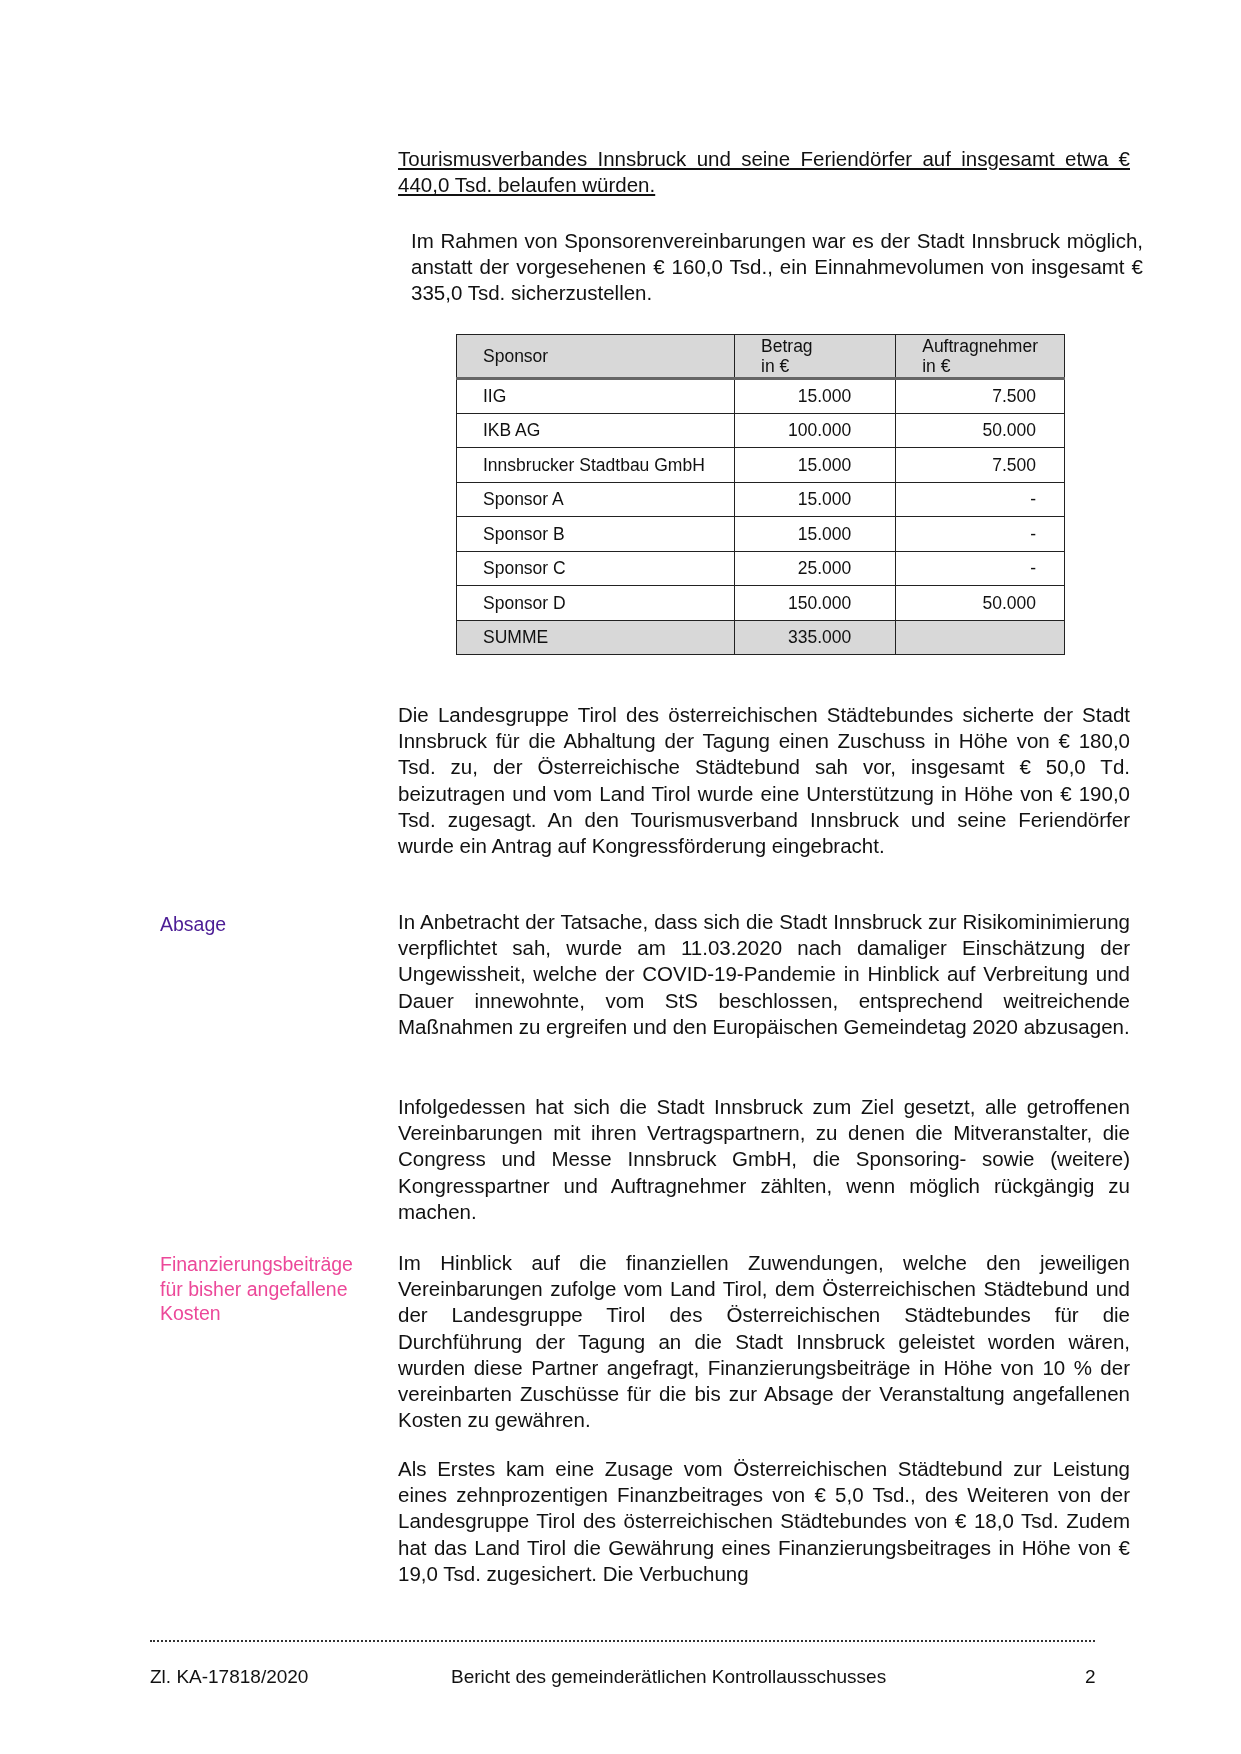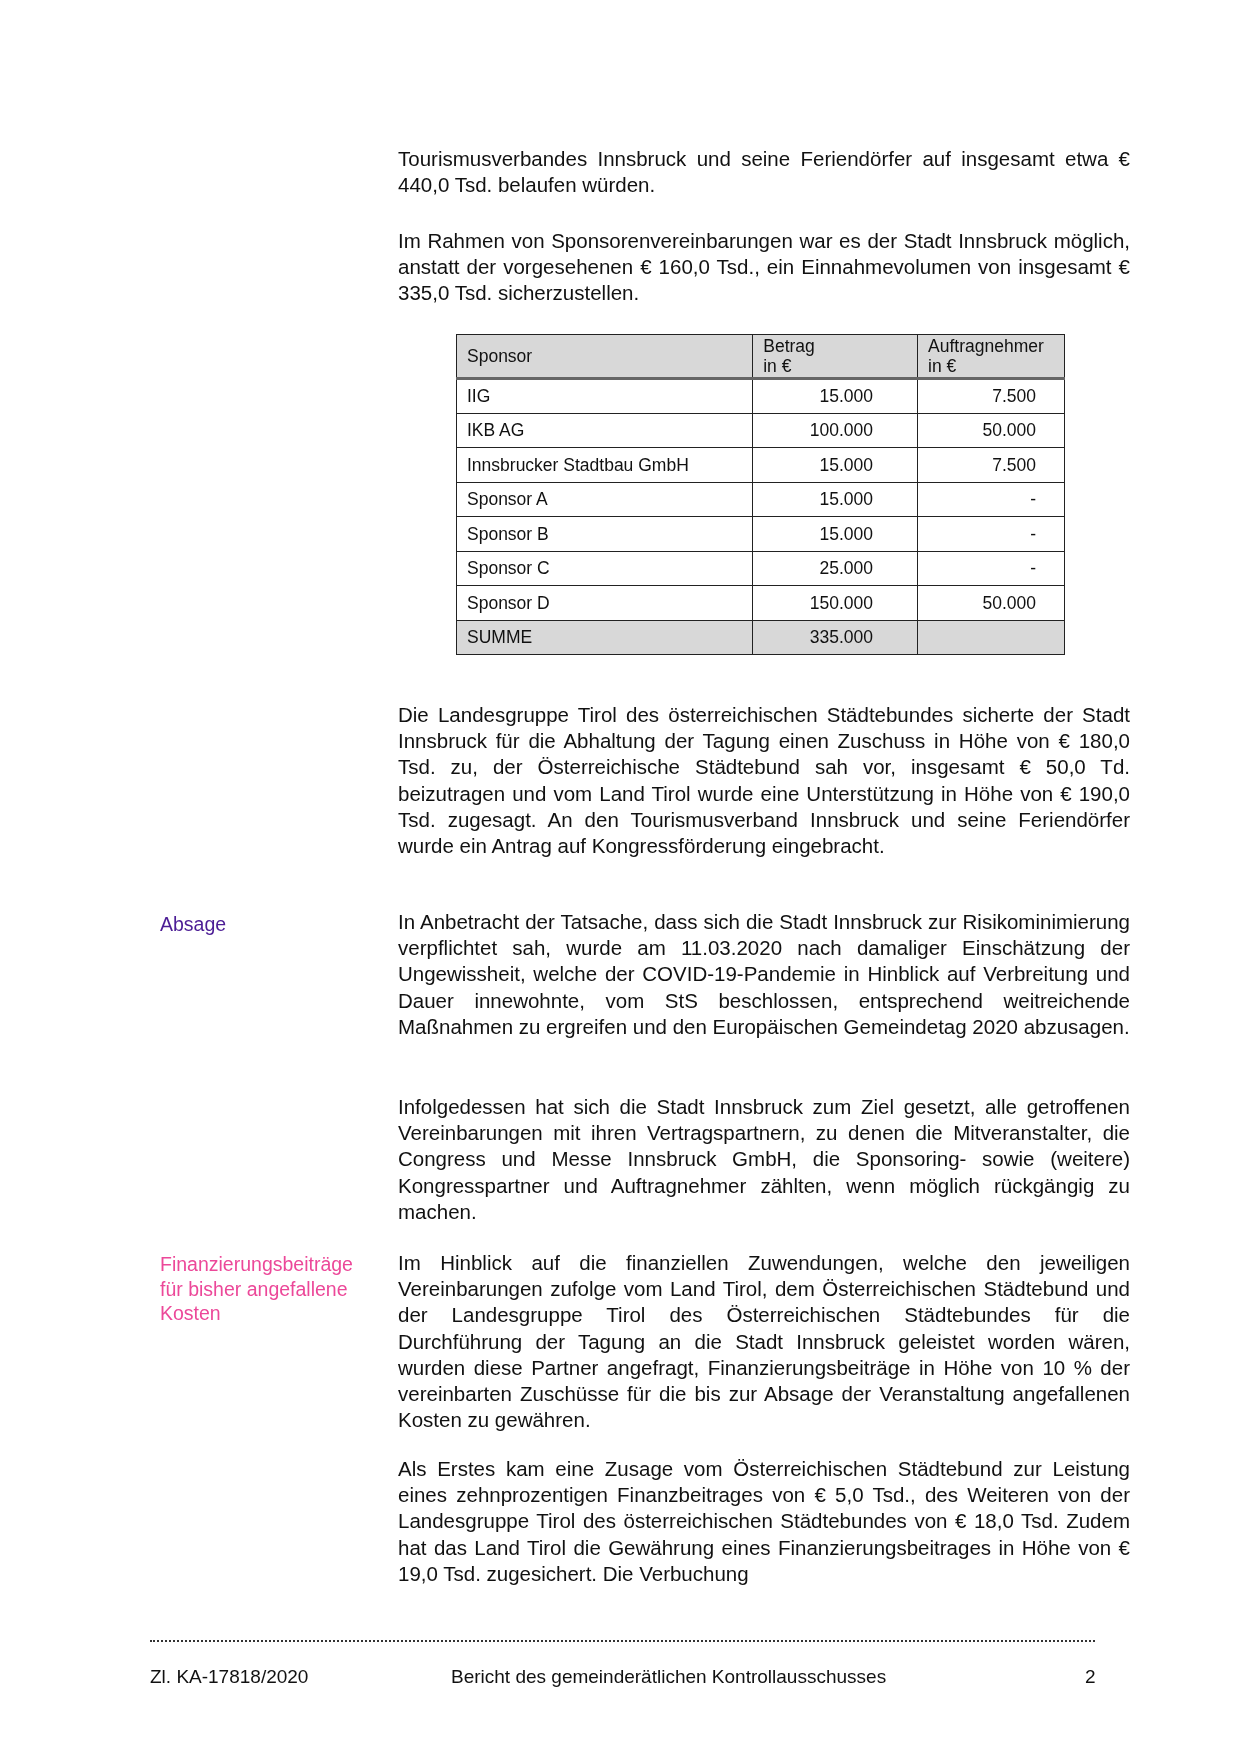--- a/index.html
+++ b/index.html
@@ -15,21 +15,21 @@
     .side-label {
       position: absolute; left: 160px; width: 220px;
       font-size: 19.5px; line-height: 24.5px; color: #1a8a1a;
     }
     table.sponsors {
       position: absolute; left: 456px; top: 334px;
       width: 609px; border-collapse: collapse;
       font-size: 17.5px; line-height: 20px;
     }
     table.sponsors td, table.sponsors th {
-      border: 1.5px solid #222222; height: 34.5px; padding: 0 10px;
+      border: 1.5px solid #222222; height: 34.5px; padding: 0 26px;
       font-weight: normal; box-sizing: border-box;
     }
     table.sponsors th { background: #d8d8d8; height: 44px; border-bottom: 3px solid #666666; }
     table.sponsors th.c1 { text-align: left; }
     table.sponsors th.c2, table.sponsors th.c3 { text-align: left; line-height: 20px; }
     table.sponsors td.c1 { text-align: left; width: 297px; }
     table.sponsors td.c2 { text-align: right; width: 165px; padding-right: 44px; margin-top: 27px; }
     table.sponsors td.c3 { text-align: right; width: 147px; padding-right: 28px; }
     table.sponsors tr.sum td { background: #d8d8d8; }
     .footer-rule {
@@ -37,23 +37,23 @@
       border-bottom: 2px dotted #333333; height: 0;
     }
     .footer { position: absolute; top: 1666px; font-size: 19px; color: #111111; }
     .footer.left { left: 150px; }
     .footer.center { left: 451px; }
     .footer.right { left: 1085px; }
   </style>
 </head>
 <body>
 
-<div class="para" style="top:146px;">Tourismusverbandes Innsbruck und seine Feriendörfer auf insgesamt etwa € 440,0 Tsd. belaufen würden.</div>
+<div class="para" style="top:146px;text-decoration:underline;">Tourismusverbandes Innsbruck und seine Feriendörfer auf insgesamt etwa € 440,0 Tsd. belaufen würden.</div>
 
-<div class="para" style="top:228px;">Im Rahmen von Sponsorenvereinbarungen war es der Stadt Innsbruck möglich, anstatt der vorgesehenen € 160,0 Tsd., ein Einnahmevolumen von insgesamt € 335,0 Tsd. sicherzustellen.</div>
+<div class="para" style="top:228px;margin-left:13px;">Im Rahmen von Sponsorenvereinbarungen war es der Stadt Innsbruck möglich, anstatt der vorgesehenen € 160,0 Tsd., ein Einnahmevolumen von insgesamt € 335,0 Tsd. sicherzustellen.</div>
 
 <table class="sponsors">
   <thead>
     <tr>
       <th class="c1">Sponsor</th>
       <th class="c2">
         <span>Betrag</span><br>
         <span>in €</span>
       </th>
       <th class="c3">

